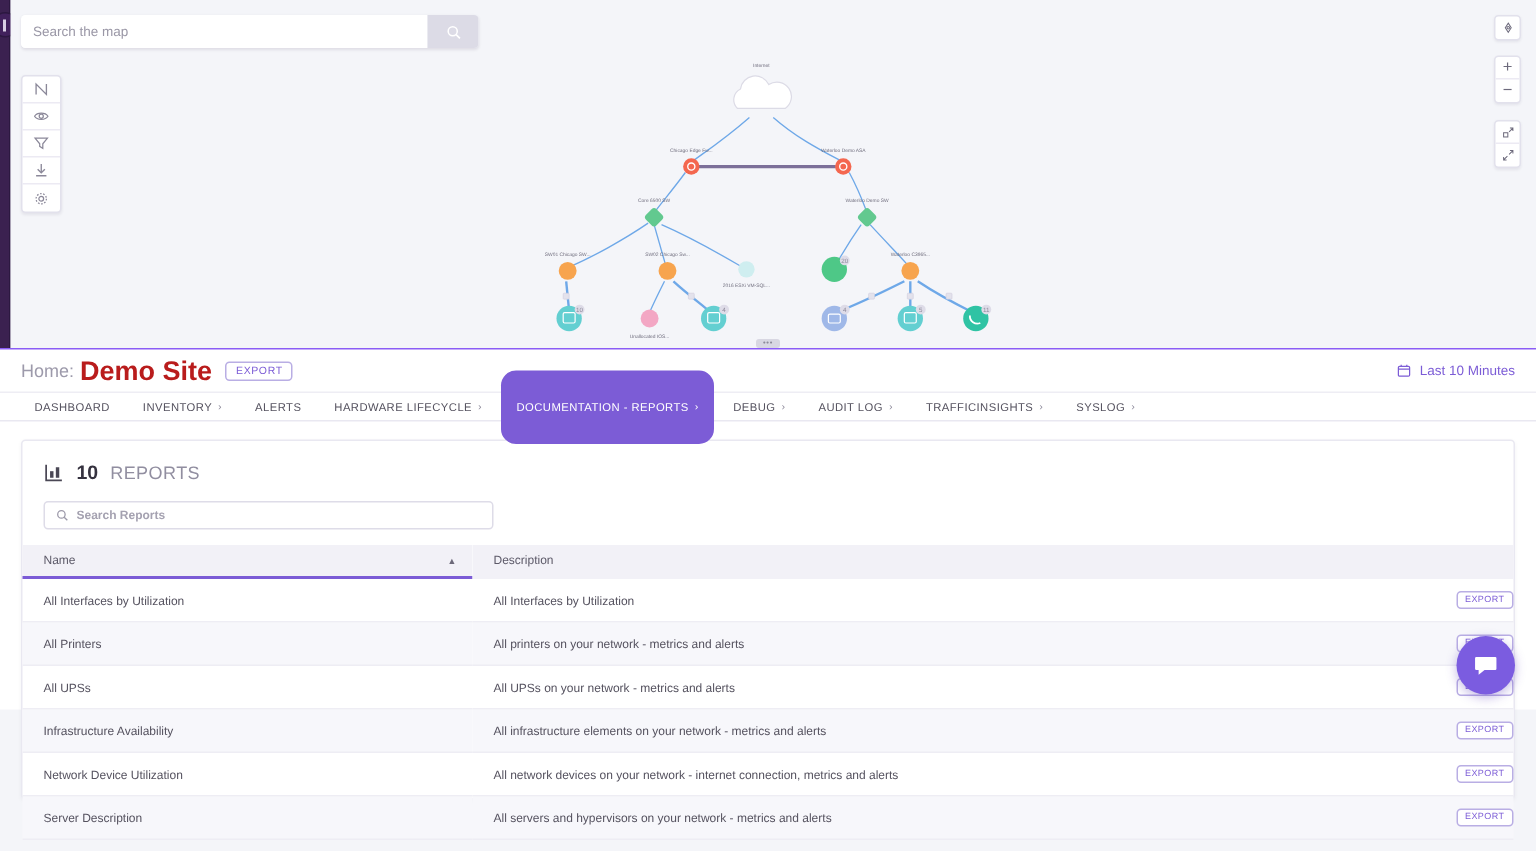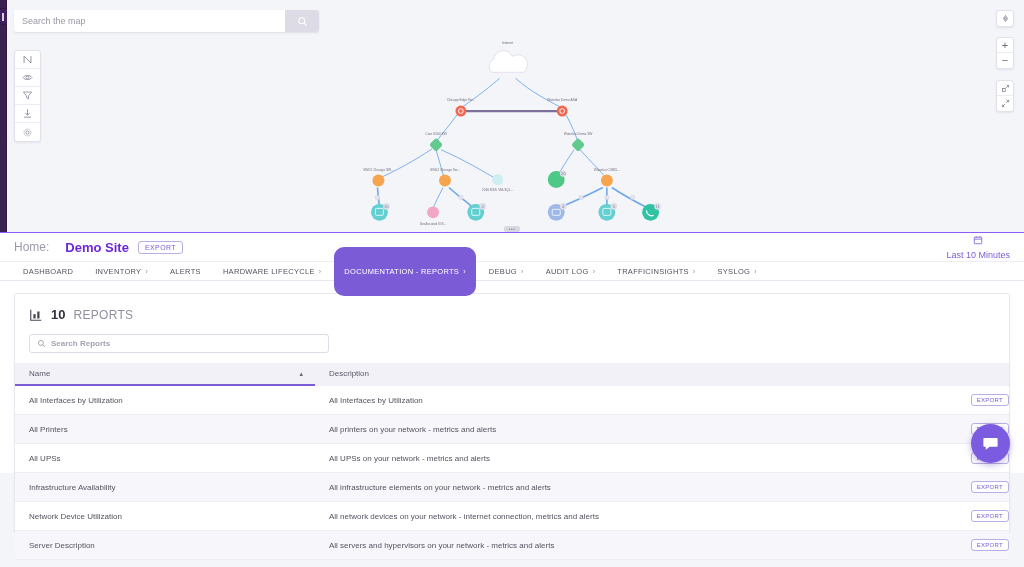--- a/index.html
+++ b/index.html
@@ -98,30 +98,30 @@
   .content {
     position: absolute; left: 0; top: 232px; right: 0; bottom: 0;
     background: #ffffff; border-top: 1px solid #8b5cf6;
   }
 
   .crumb-bar {
     height: 29px; display: flex; align-items: center;
     padding: 0 14px; border-bottom: 1px solid #eeedf4;
   }
   .crumb-home { font-size: 12px; color: #9d9aab; }
-  .crumb-site { font-size: 13px; font-weight: bold; color: #6d28d9; margin-left: 16px; }
+  .crumb-site { font-size: 18px; font-weight: bold; color: #b91c1c; margin-left: 4px; }
   .pill-export {
     margin-left: 9px; border: 1px solid #b9aee4; border-radius: 3px;
     color: #7c5cd6; font-size: 7px; letter-spacing: .4px;
     padding: 2px 6px; cursor: pointer; background: #fff;
   }
   .crumb-spacer { flex: 1; }
   .time-range {
-    display: flex; align-items: center; gap: 5px;
-    color: #7c5cd6; font-size: 9px; cursor: pointer; flex-direction: column;
+    display: flex; align-items: flex-end; gap: 5px;
+    color: #7c5cd6; font-size: 9px; cursor: pointer;
   }
 
   .tabs {
     height: 19px; display: flex; align-items: center; gap: 4px;
     padding: 0 14px; border-bottom: 1px solid #e9e8f1; background: #fff;
   }
   .tab {
     font-size: 7.5px; letter-spacing: .3px; color: #55525f;
     padding: 3px 9px; cursor: pointer; white-space: nowrap;
     display: flex; align-items: center; gap: 4px;

